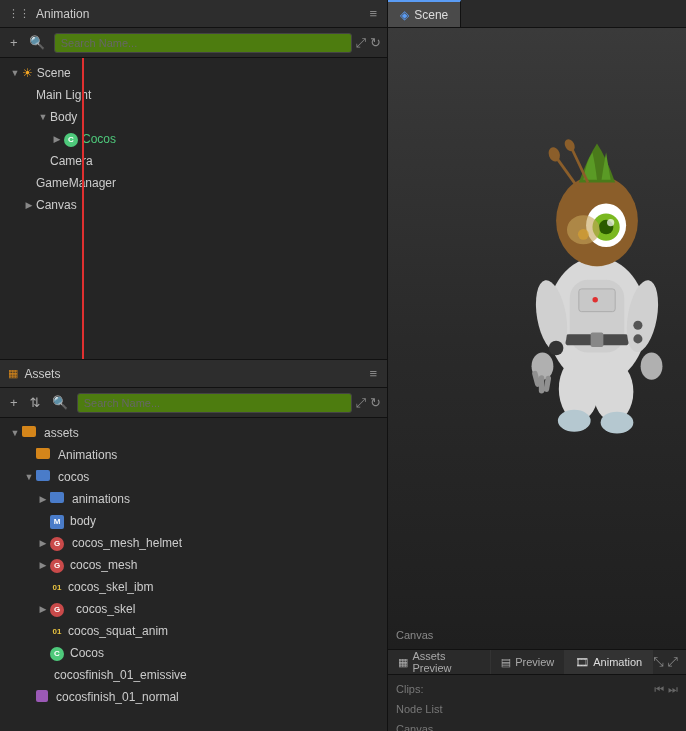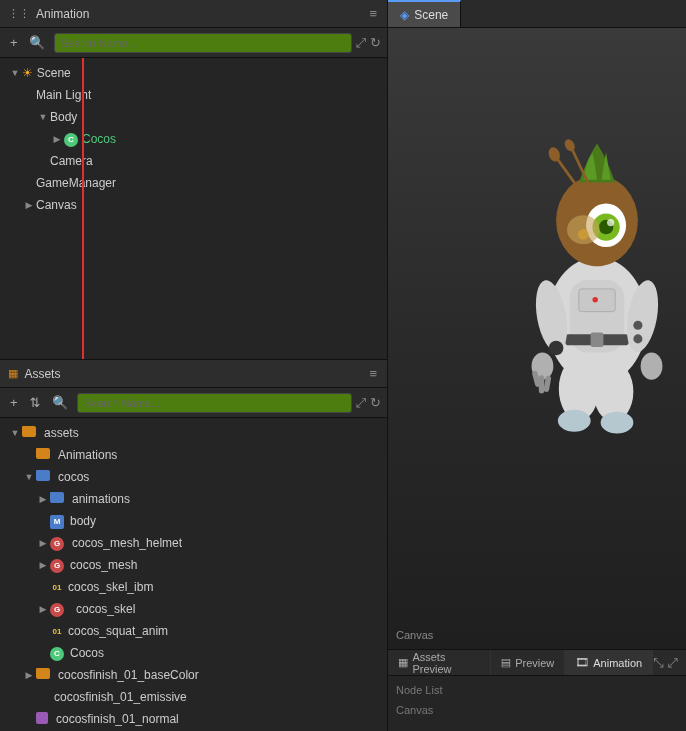--- a/index.html
+++ b/index.html
@@ -526,25 +526,20 @@
           <span class="tree-icon"><span class="icon-zero-one">01</span></span>
           <span class="tree-label">cocos_squat_anim</span>
         </div>
 
         <div class="tree-item" style="padding-left: 36px;">
           <span class="tree-arrow leaf"></span>
           <span class="tree-icon"><span class="icon-cocos-g">C</span></span>
           <span class="tree-label" style="margin-left:2px;">Cocos</span>
         </div>
 
-        <div class="tree-item" style="padding-left: 22px;">
-          <span class="tree-arrow closed"></span>
-          <span class="tree-icon"><span class="icon-folder-orange"></span></span>
-          <span class="tree-label" style="margin-left:4px;">cocosfinish_01_baseColor</span>
-        </div>
 
         <div class="tree-item" style="padding-left: 22px;">
           <span class="tree-arrow leaf"></span>
           <span class="tree-label" style="padding-left:18px;">cocosfinish_01_emissive</span>
         </div>
 
         <div class="tree-item" style="padding-left: 22px;">
           <span class="tree-arrow leaf"></span>
           <span class="tree-icon"><span class="icon-purple-sq"></span></span>
           <span class="tree-label" style="margin-left:4px;">cocosfinish_01_normal</span>
@@ -644,20 +639,27 @@
           </div>
           <div class="bottom-tab active">
             <span>🎞</span>
             <span>Animation</span>
           </div>
           <div style="flex:1;"></div>
           <span class="toolbar-btn-right" style="margin-right:4px;">⤡</span>
           <span class="toolbar-btn-right" style="margin-right:8px;">⤢</span>
         </div>
         <div class="bottom-content">
+          <div class="bottom-row clips-row">
+            <span class="bottom-row-label">Clips:</span>
+            <div class="clips-controls">
+              <span>⏮</span>
+              <span>⏭</span>
+            </div>
+          </div>
           <div class="bottom-row">
             <span class="bottom-row-label">Node List</span>
           </div>
           <div class="bottom-row">
             <span class="bottom-row-label">Canvas</span>
           </div>
         </div>
       </div>
     </div>
 

